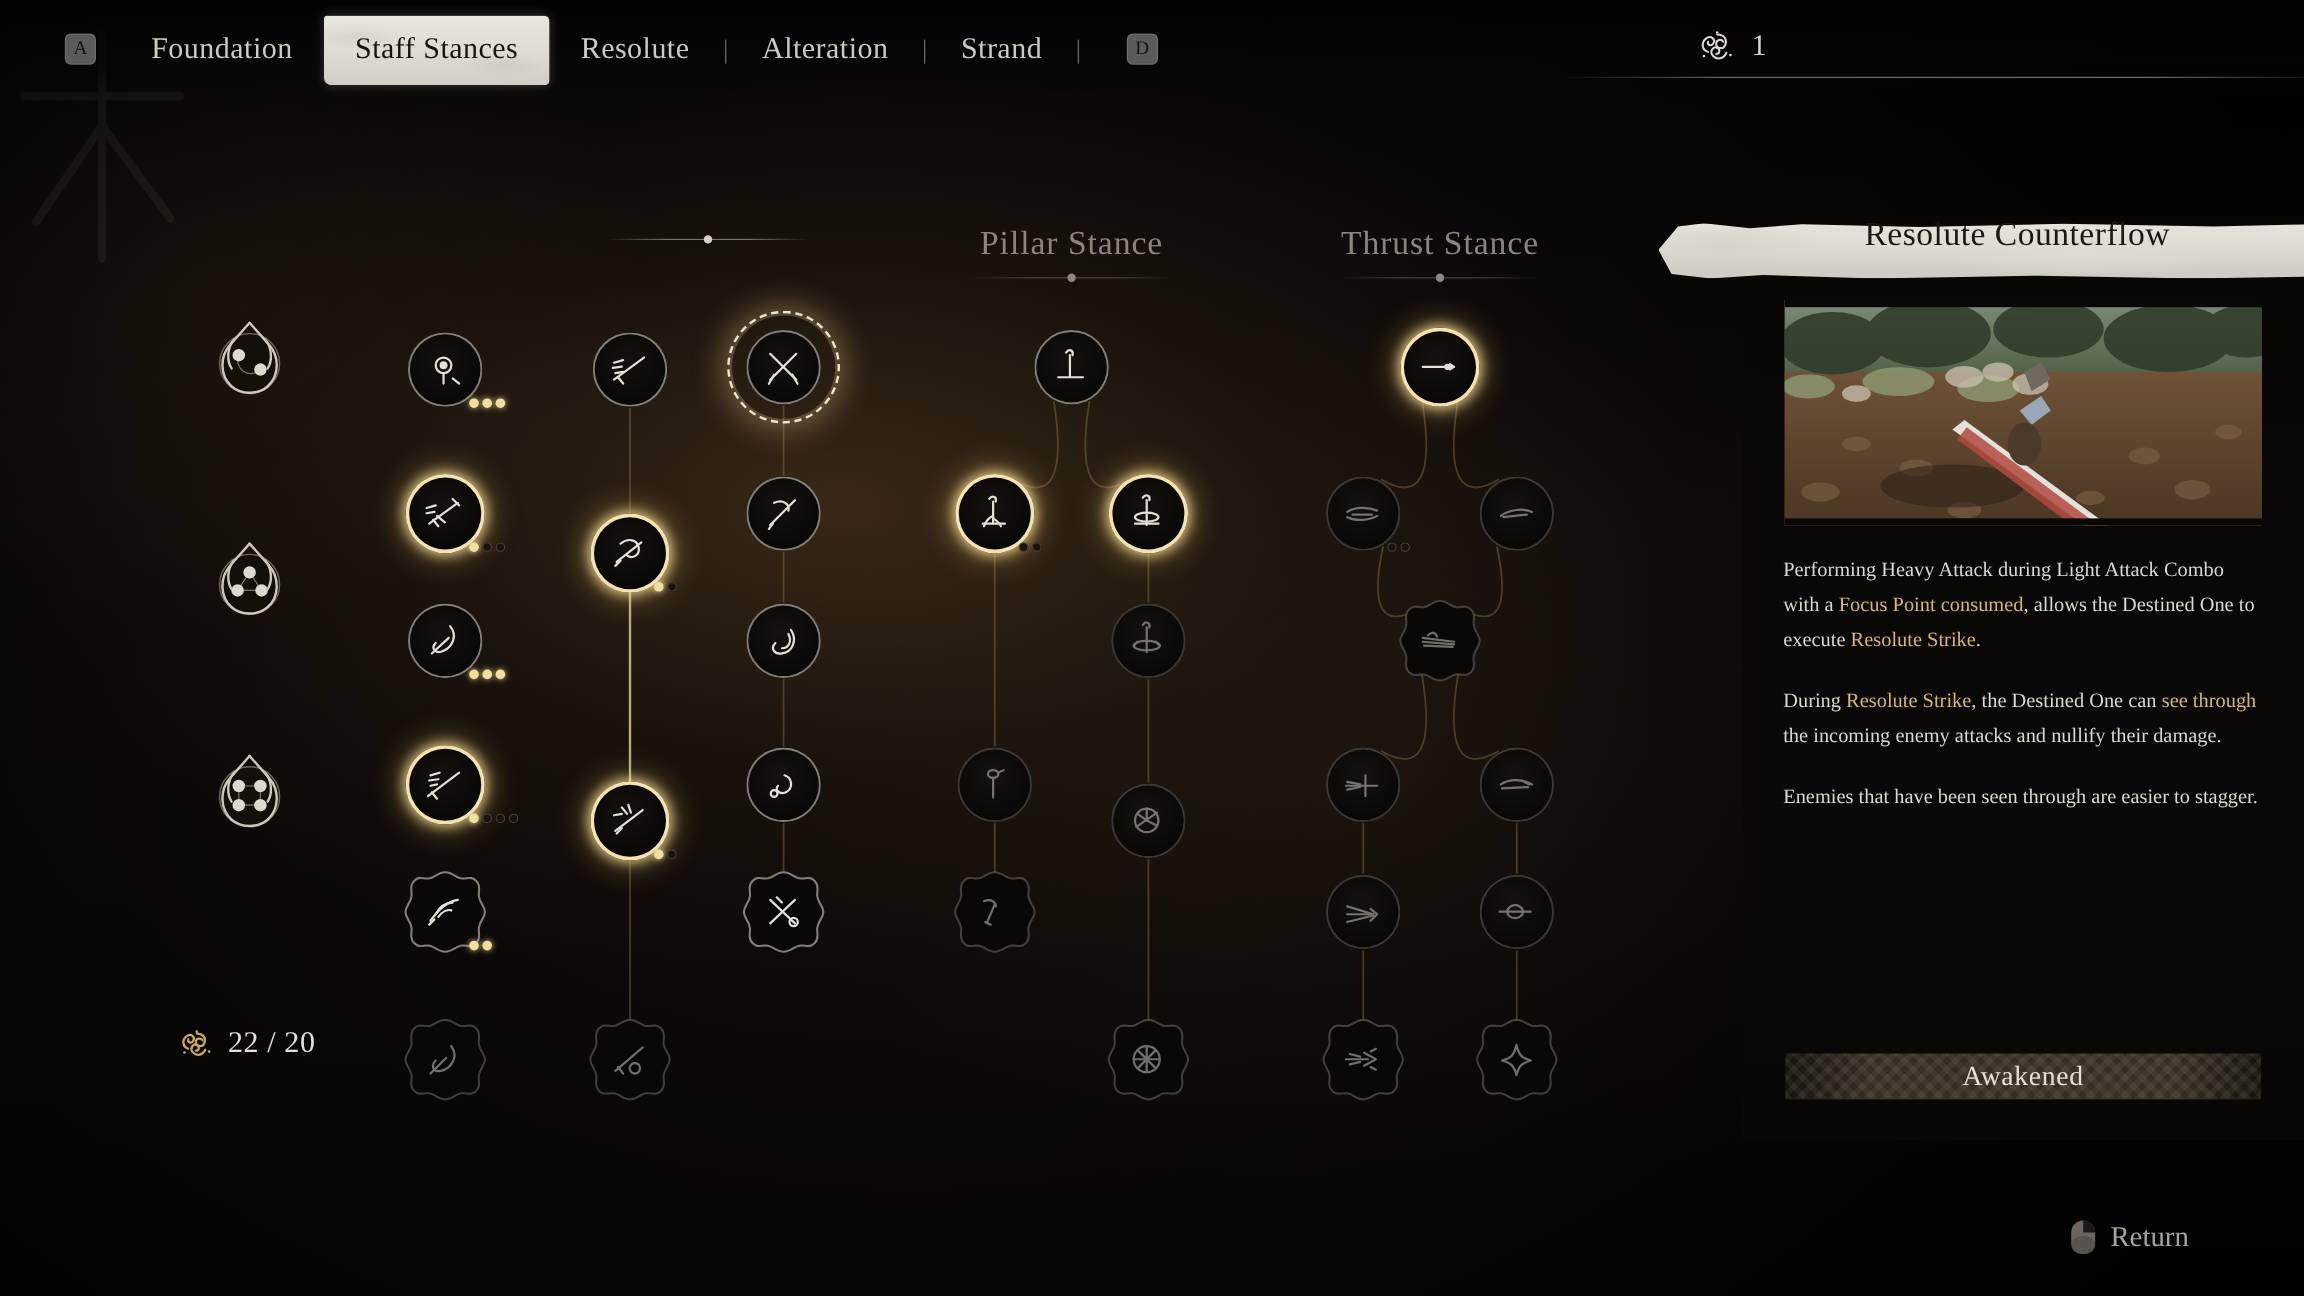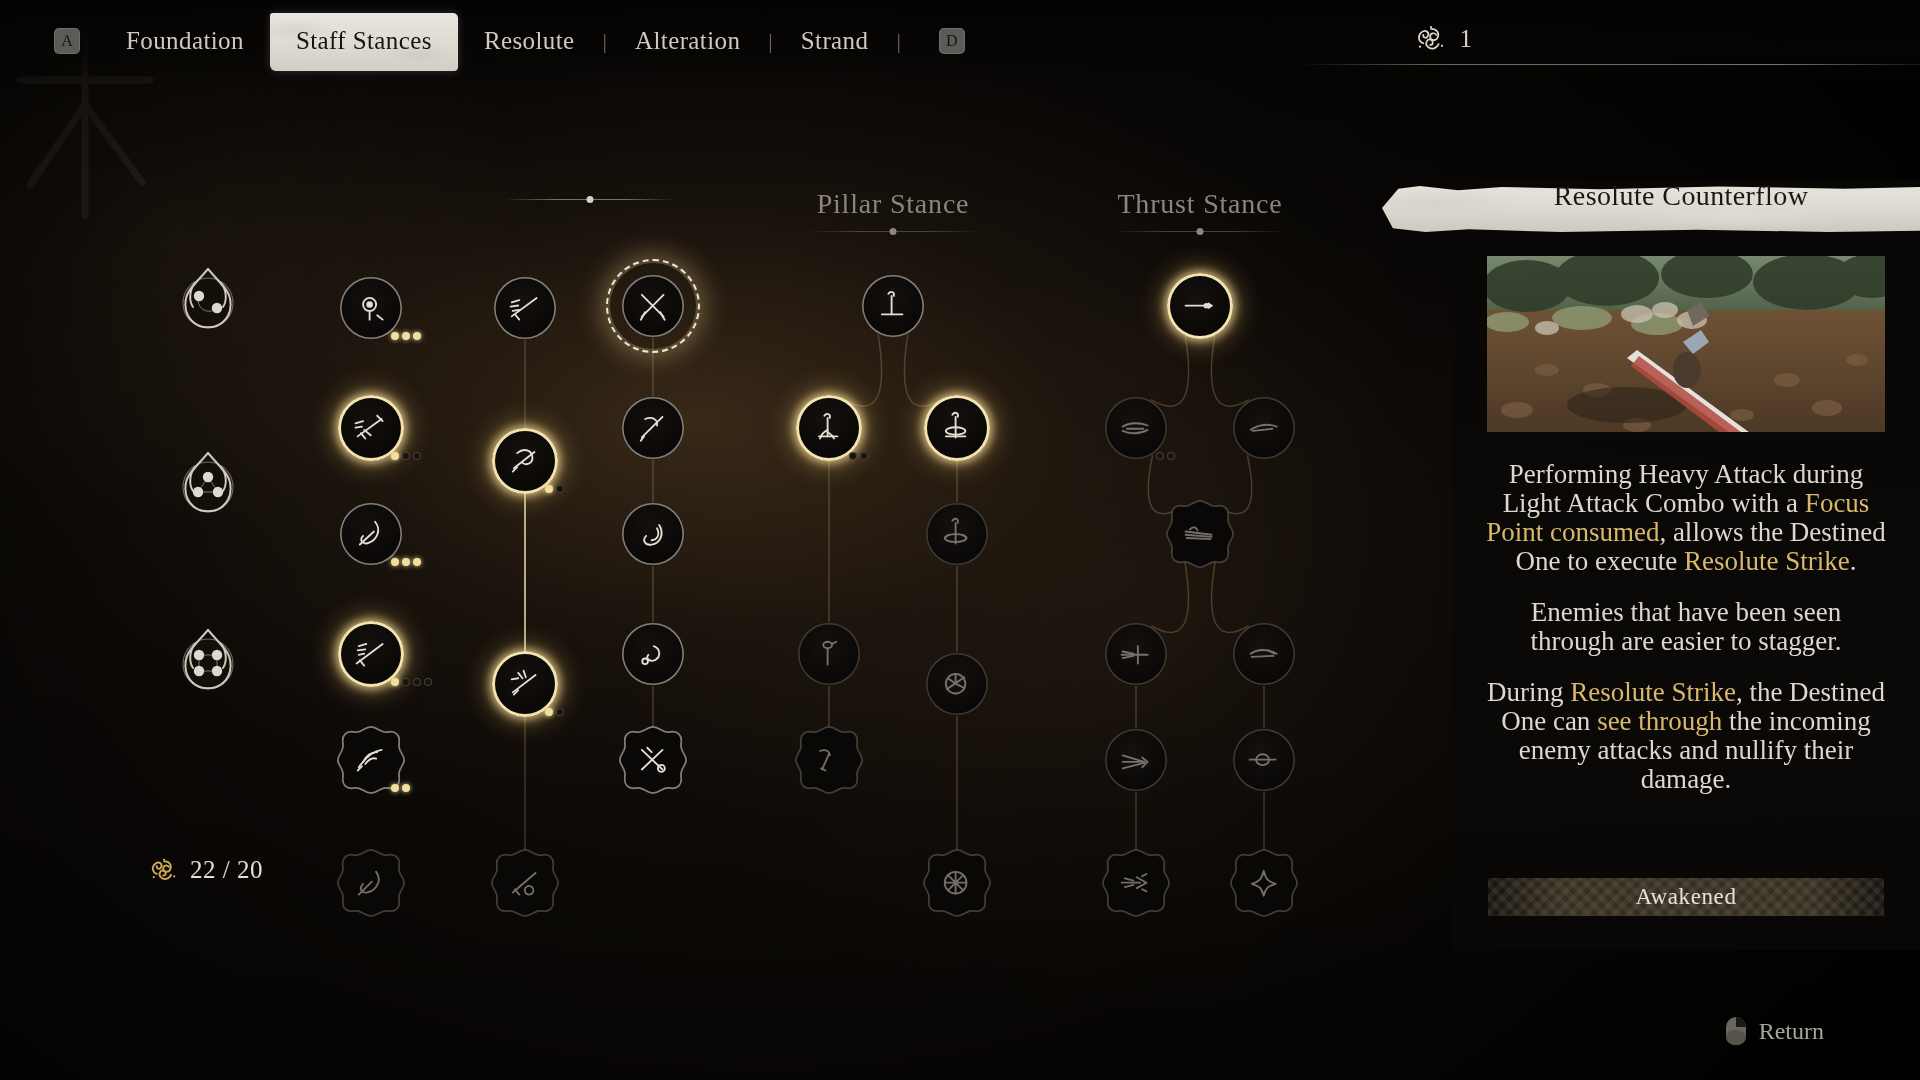--- a/index.html
+++ b/index.html
@@ -202,22 +202,22 @@
   .tip-img {
     position: relative;
     width: 398px; height: 188px;
     margin: 12px auto 0 auto;
     overflow: hidden;
     background: #3a2d1e;
   }
   .tip-img svg { display: block; width: 100%; height: 100%; }
   .tip-body { padding: 22px 34px 0 34px; }
   .tip-p {
-    font-size: 27px; line-height: 29px;
-    color: #ddd8ce; margin-bottom: 22px; text-align: center;
+    font-size: 17px; line-height: 29px;
+    color: #ddd8ce; margin-bottom: 22px;
   }
   .hl { color: #d8b86a; }
   .tip-btn {
     position: absolute; left: 36px; right: 36px; bottom: 34px;
     height: 38px;
     display: flex; align-items: center; justify-content: center;
     color: #e6e1d6; font-size: 23px; letter-spacing: 0.6px;
     background-color: #2a251d;
     background-image:
       repeating-linear-gradient(45deg, rgba(255,243,205,0.055) 0 5px, rgba(0,0,0,0) 5px 10px),
@@ -946,22 +946,22 @@
           <ellipse cx="200" cy="120" rx="14" ry="18" fill="#4a3b2c"></ellipse>
         </g>
         <rect x="0" y="0" width="398" height="188" fill="none"></rect>
         <rect x="0" y="0" width="398" height="6" fill="#0a0807"></rect>
         <rect x="0" y="182" width="398" height="6" fill="#0a0807"></rect>
       </svg>
     </div>
 
     <div class="tip-body" id="tipbody">
         <div class="tip-p"><span>Performing Heavy Attack during Light Attack Combo with a </span><span class="hl">Focus Point consumed</span><span>, allows the Destined One to execute </span><span class="hl">Resolute Strike</span><span>.</span></div>
+        <div class="tip-p"><span>During </span><span class="hl">Resolute Strike</span><span>, the Destined One can </span><span class="hl">see through</span><span> the incoming enemy attacks and nullify their damage.</span></div>
         <div class="tip-p"><span>Enemies that have been seen through are easier to stagger.</span></div>
-        <div class="tip-p"><span>During </span><span class="hl">Resolute Strike</span><span>, the Destined One can </span><span class="hl">see through</span><span> the incoming enemy attacks and nullify their damage.</span></div>
       </div>
 
     <div class="tip-btn">Awakened</div>
   </div>
 
   <div class="returnbar">
     <svg class="mouse" viewBox="0 0 22 30">
       <rect x="1" y="1" width="20" height="28" rx="10" fill="#6a665f"></rect>
       <path d="M11 1 A10 10 0 0 1 21 11 L11 11 Z" fill="#1b1916"></path>
       <rect x="1" y="14" width="20" height="15" rx="9" fill="#56524c"></rect>

